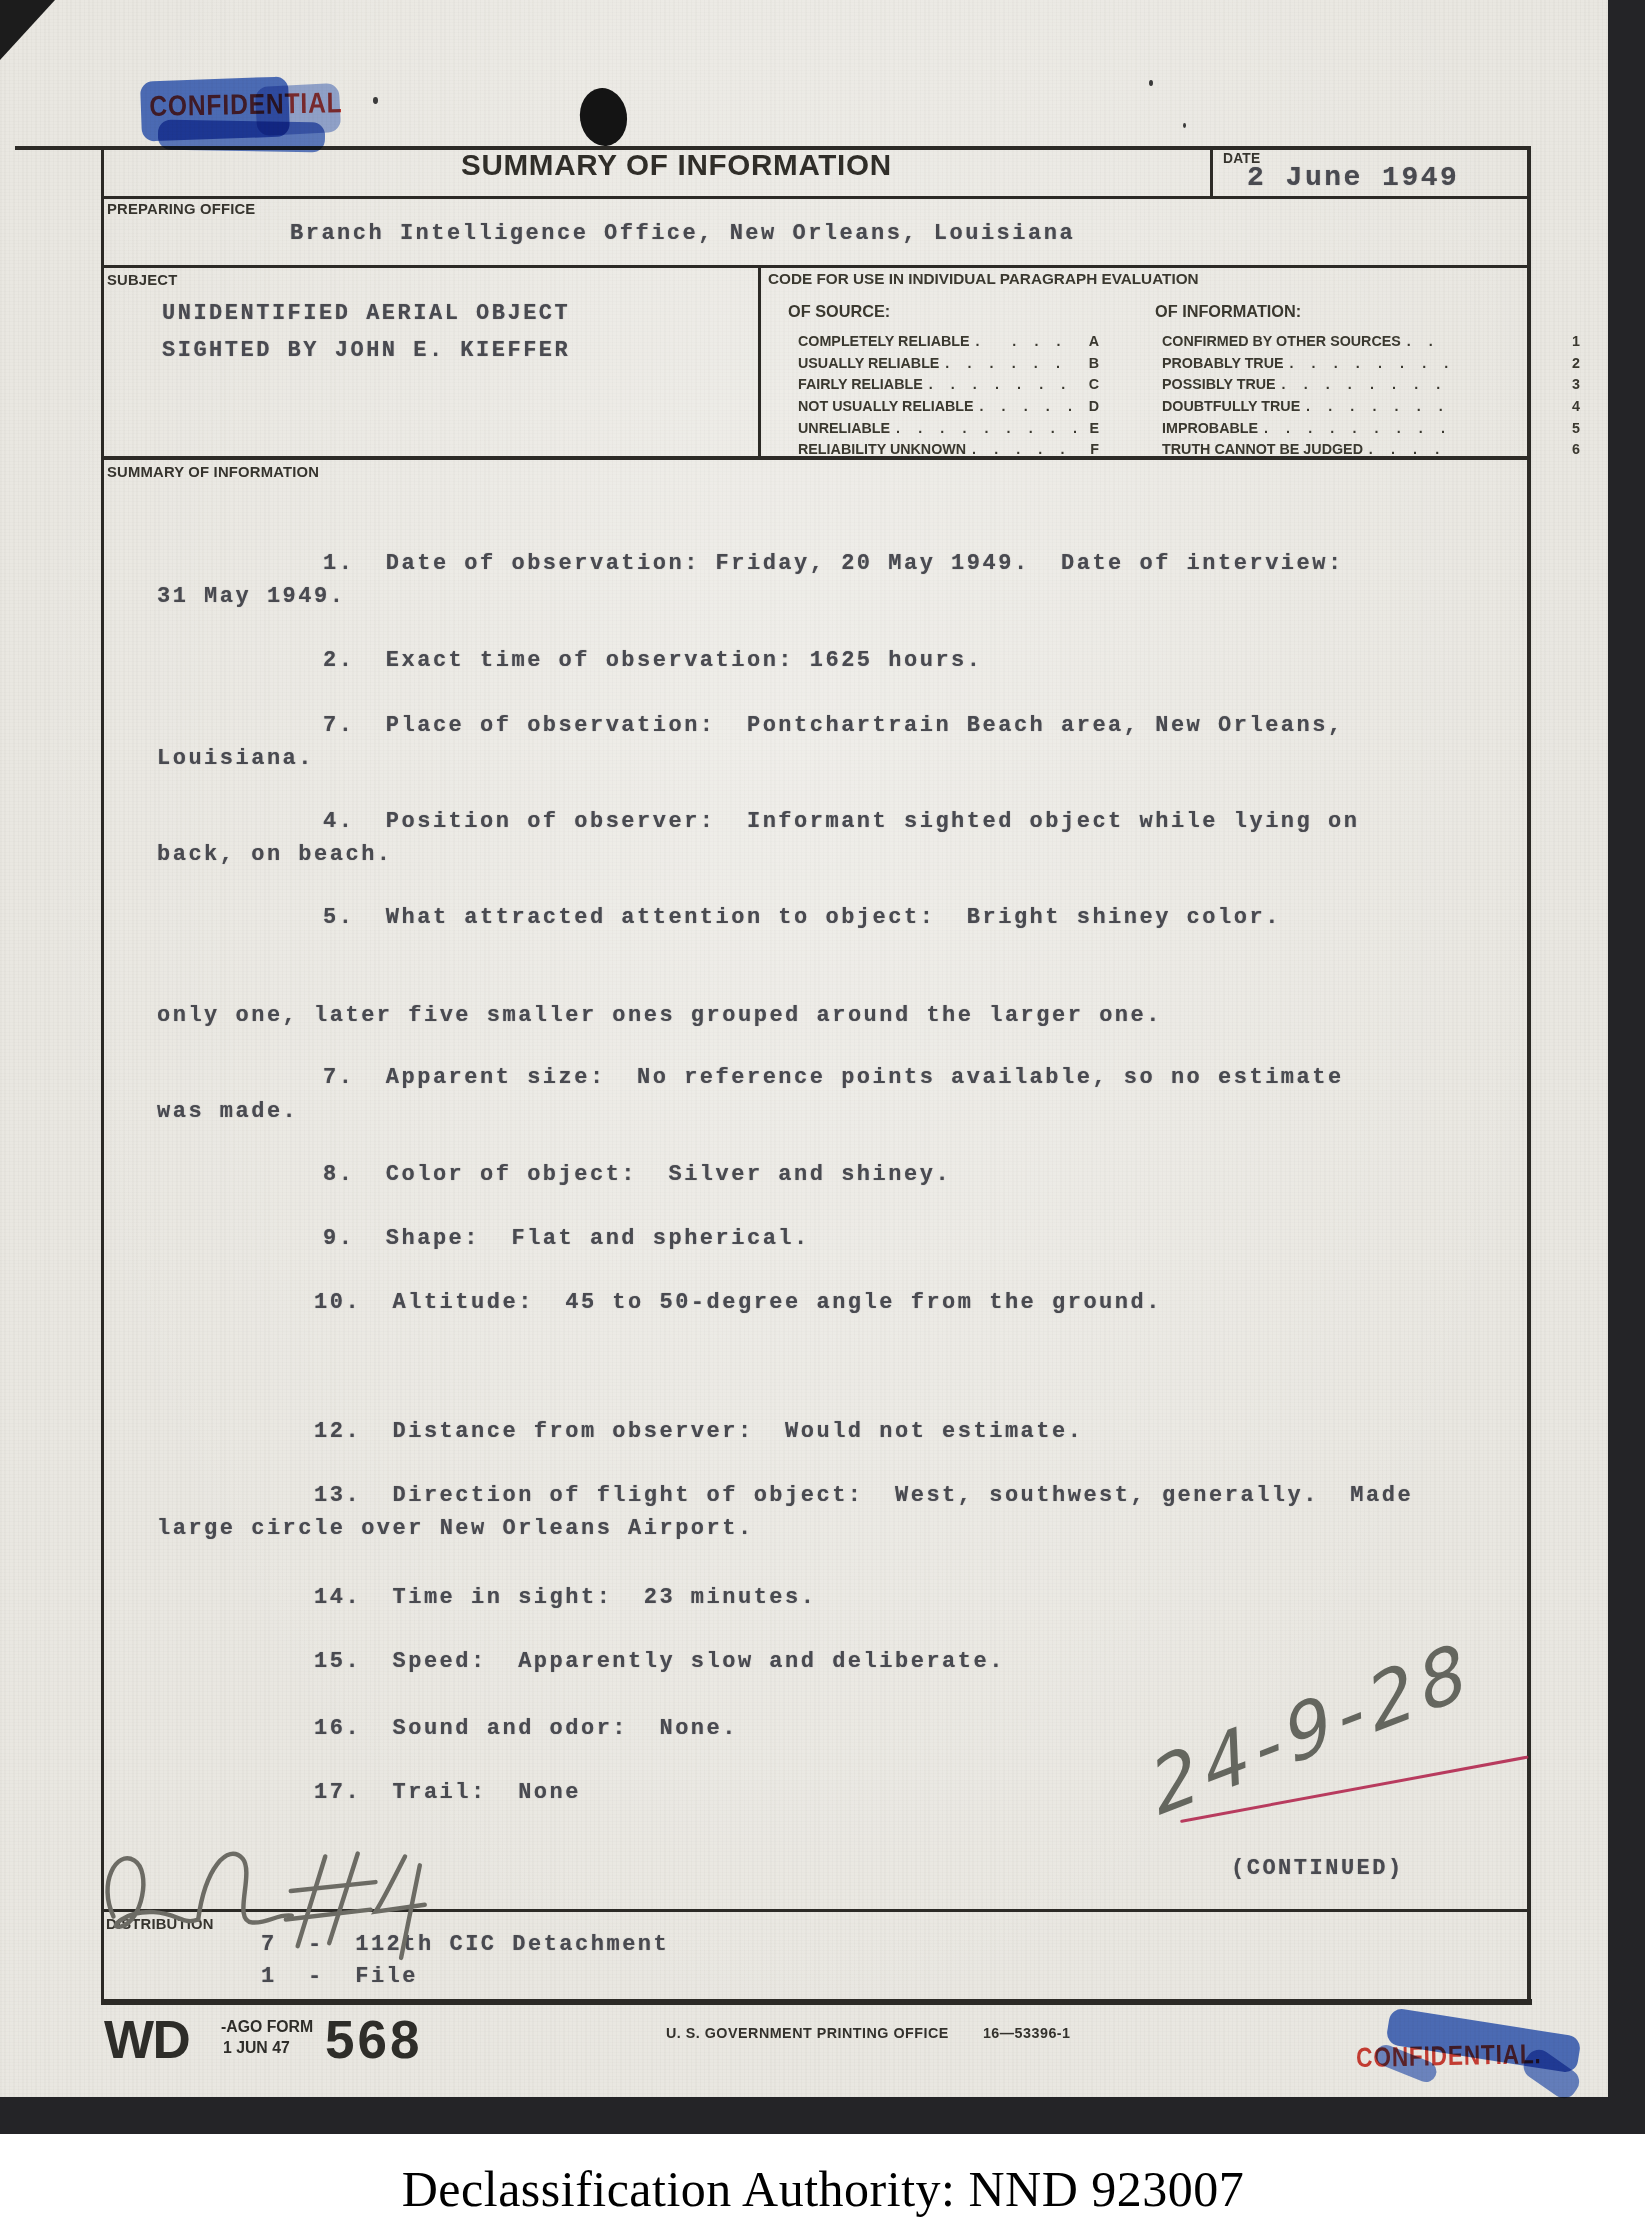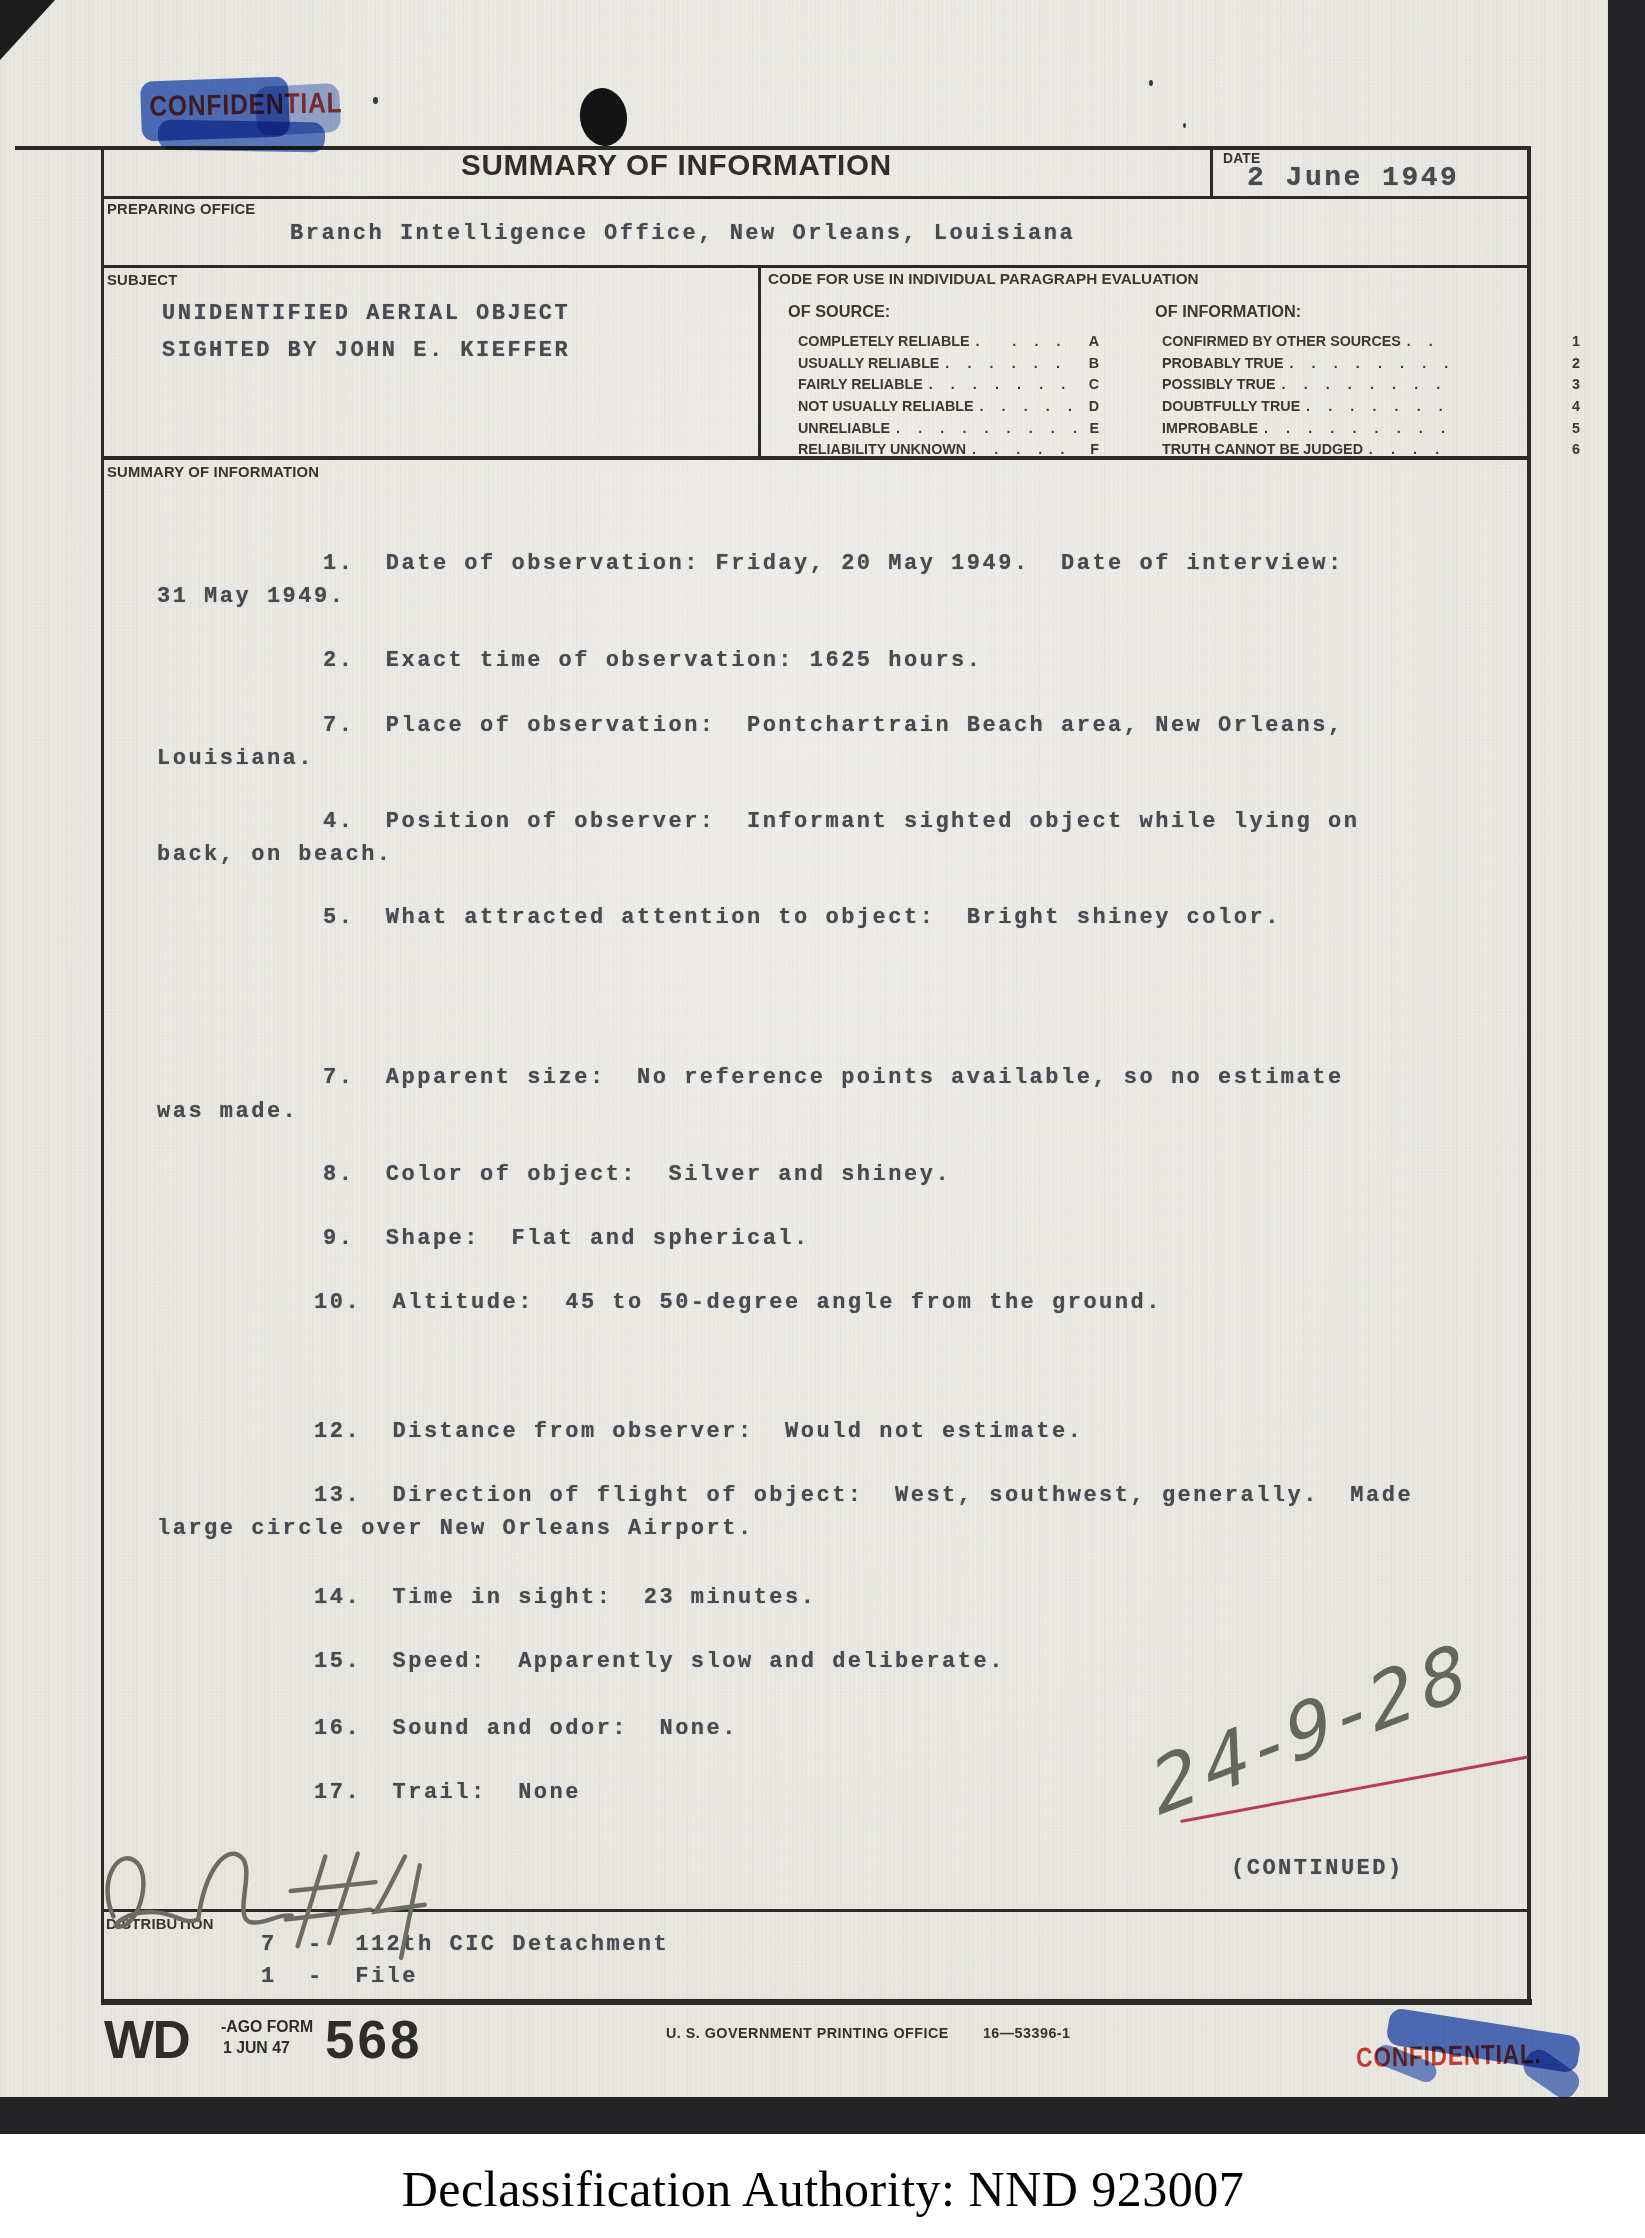--- a/index.html
+++ b/index.html
@@ -88,20 +88,21 @@
   <div class="lbl" style="left:107px;top:464px">SUMMARY OF INFORMATION</div>
 
   <div class="tw" style="left:323px;top:551px">1.  Date of observation: Friday, 20 May 1949.  Date of interview:</div>
   <div class="tw" style="left:157px;top:584px">31 May 1949.</div>
   <div class="tw" style="left:323px;top:648px">2.  Exact time of observation: 1625 hours.</div>
   <div class="tw" style="left:323px;top:713px">7.  Place of observation:  Pontchartrain Beach area, New Orleans,</div>
   <div class="tw" style="left:157px;top:746px">Louisiana.</div>
   <div class="tw" style="left:323px;top:809px">4.  Position of observer:  Informant sighted object while lying on</div>
   <div class="tw" style="left:157px;top:842px">back, on beach.</div>
   <div class="tw" style="left:323px;top:905px">5.  What attracted attention to object:  Bright shiney color.</div>
+  <div class="tw" style="left:157px;top:1003px">only one, later five smaller ones grouped around the larger one.</div>
   <div class="tw" style="left:323px;top:1065px">7.  Apparent size:  No reference points available, so no estimate</div>
   <div class="tw" style="left:157px;top:1099px">was made.</div>
   <div class="tw" style="left:323px;top:1162px">8.  Color of object:  Silver and shiney.</div>
   <div class="tw" style="left:323px;top:1226px">9.  Shape:  Flat and spherical.</div>
   <div class="tw" style="left:314px;top:1290px">10.  Altitude:  45 to 50-degree angle from the ground.</div>
   <div class="tw" style="left:314px;top:1419px">12.  Distance from observer:  Would not estimate.</div>
   <div class="tw" style="left:314px;top:1483px">13.  Direction of flight of object:  West, southwest, generally.  Made</div>
   <div class="tw" style="left:157px;top:1516px">large circle over New Orleans Airport.</div>
   <div class="tw" style="left:314px;top:1585px">14.  Time in sight:  23 minutes.</div>
   <div class="tw" style="left:314px;top:1649px">15.  Speed:  Apparently slow and deliberate.</div>

